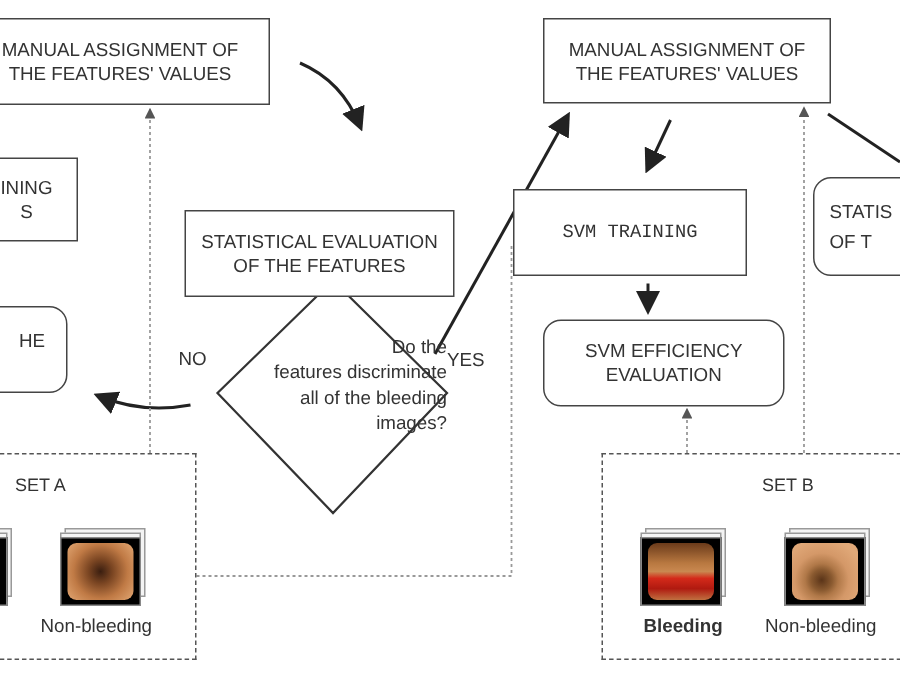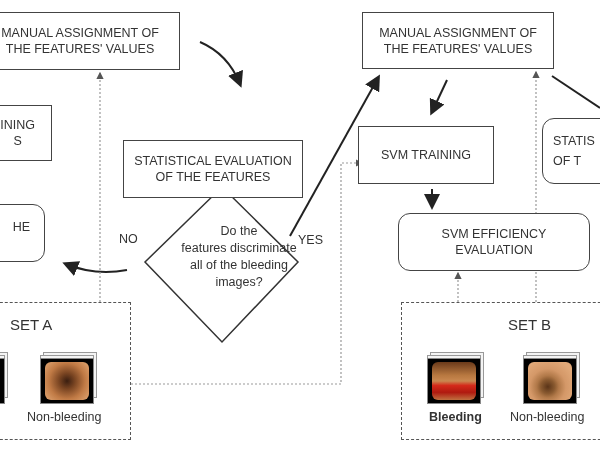--- a/index.html
+++ b/index.html
@@ -5,21 +5,21 @@
     html, body { margin: 0; padding: 0; background: #ffffff; }
     body { width: 600px; height: 450px; position: relative; overflow: hidden;
            font-family: "Liberation Sans", sans-serif; color: #333; }
     .box { position: absolute; border: 1.5px solid #444; background: #fff;
            display: flex; align-items: center; justify-content: center;
            text-align: center; font-size: 12.5px; line-height: 16px; color: #333;
            box-sizing: border-box; }
     .rounded { border-radius: 12px; }
     .lbl { position: absolute; font-size: 12.5px; color: #333; }
     .set { position: absolute; border: 1.5px dashed #555; box-sizing: border-box; }
-    .set-title { position: absolute; font-size: 15px; color: #333; }
+    .set-title { position: absolute; font-size: 12px; color: #333; }
     .thumb { position: absolute; width: 60px; height: 52px; }
     .thumb .layer { position: absolute; background: #f4f4f4; border: 1px solid #999; }
     .thumb .img { position: absolute; left: 3px; top: 6px; width: 52px; height: 44px;
                   background: #000; border: 1px solid #888; overflow: hidden; }
     .img-in { position: absolute; left: 4px; top: 3px; width: 44px; height: 38px; border-radius: 6px; }
     .cap { position: absolute; font-size: 12.5px; color: #333; white-space: nowrap; }
     svg.links { position: absolute; left: 0; top: 0; }
   </style>
 </head>
 <body>
@@ -63,21 +63,21 @@
 THE FEATURES' VALUES</div>
 
 <div class="box" style="left:-30px; top:105px; width:82px; height:56px; white-space:pre-line; justify-content:flex-end; padding-right:16px;">INING
 S</div>
 
 <div class="box rounded" style="left:-30px; top:204px; width:75px; height:58px; justify-content:flex-end; padding-right:14px; align-items:flex-start; padding-top:14px;">HE</div>
 
 <div class="box" style="left:123px; top:106px; width:180px; height:58px; white-space:pre-line;margin-top:34px;">STATISTICAL EVALUATION
 OF THE FEATURES</div>
 
-<div class="lbl" style="left:164px; top:223px; width:150px; text-align:center; white-space:pre-line; line-height:17px;">Do the
+<div class="lbl" style="left:148px; top:223px; width:150px; text-align:right; white-space:pre-line; line-height:17px;">Do the
 features discriminate
 all of the bleeding
 images?</div>
 
 <div class="lbl" style="left:119px; top:232px;">NO</div>
 <div class="lbl" style="left:298px; top:233px;">YES</div>
 
 <div class="set" style="left:-10px; top:302px; width:141px; height:138px;"></div>
 <div class="set-title" style="left:10px; top:316px;">SET A</div>
 
@@ -92,23 +92,23 @@
   <div class="layer" style="left:3px; top:3px; width:52px; height:44px;"></div>
   <div class="img">
     <div class="img-in" style="background: radial-gradient(circle at 50% 50%, #3a1e10 0, #7a4522 8px, #c07a45 18px, #d89a66 26px);"></div>
   </div>
 </div>
 <div class="cap" style="left:27px; top:410px;">Non-bleeding</div>
 
 <div class="box" style="left:362px; top:12px; width:192px; height:57px; white-space:pre-line;">MANUAL ASSIGNMENT OF
 THE FEATURES' VALUES</div>
 
-<div class="box" style="left:358px; top:126px; width:136px; height:58px;">SVM TRAINING</div>
+<div class="box" style="left:342px; top:126px; width:156px; height:58px;font-family:Liberation Mono, monospace;">SVM TRAINING</div>
 
-<div class="box rounded" style="left:362px; top:213px; width:192px; height:58px; white-space:pre-line;margin-left:36px;">SVM EFFICIENCY
+<div class="box rounded" style="left:362px; top:213px; width:161px; height:58px; white-space:pre-line;">SVM EFFICIENCY
 EVALUATION</div>
 
 <div class="box rounded" style="left:542px; top:118px; width:80px; height:66px; white-space:pre-line; justify-content:flex-start; padding-left:10px; text-align:left; line-height:20px;">STATIS
 OF T</div>
 
 <div class="set" style="left:401px; top:302px; width:220px; height:138px;"></div>
 <div class="set-title" style="left:508px; top:316px;">SET B</div>
 
 <div class="thumb" style="left:424px; top:352px;">
   <div class="layer" style="left:6px; top:0; width:52px; height:44px;"></div>

